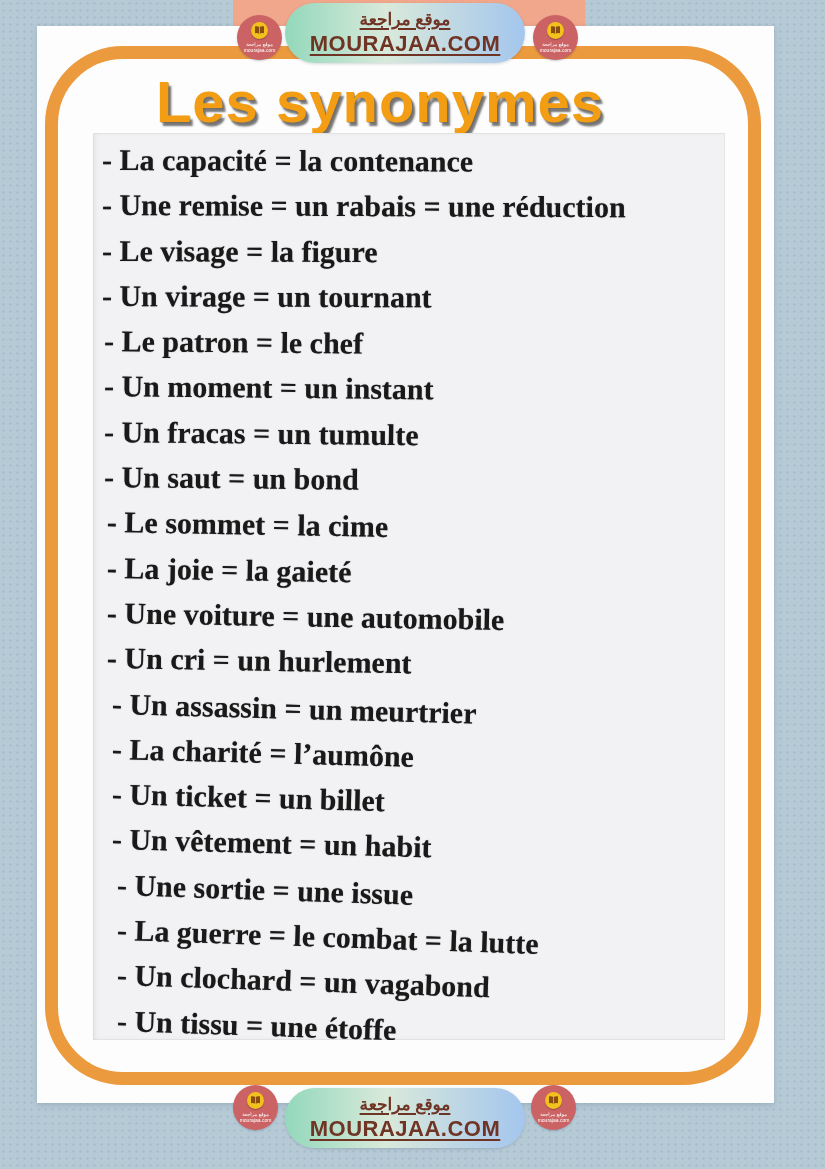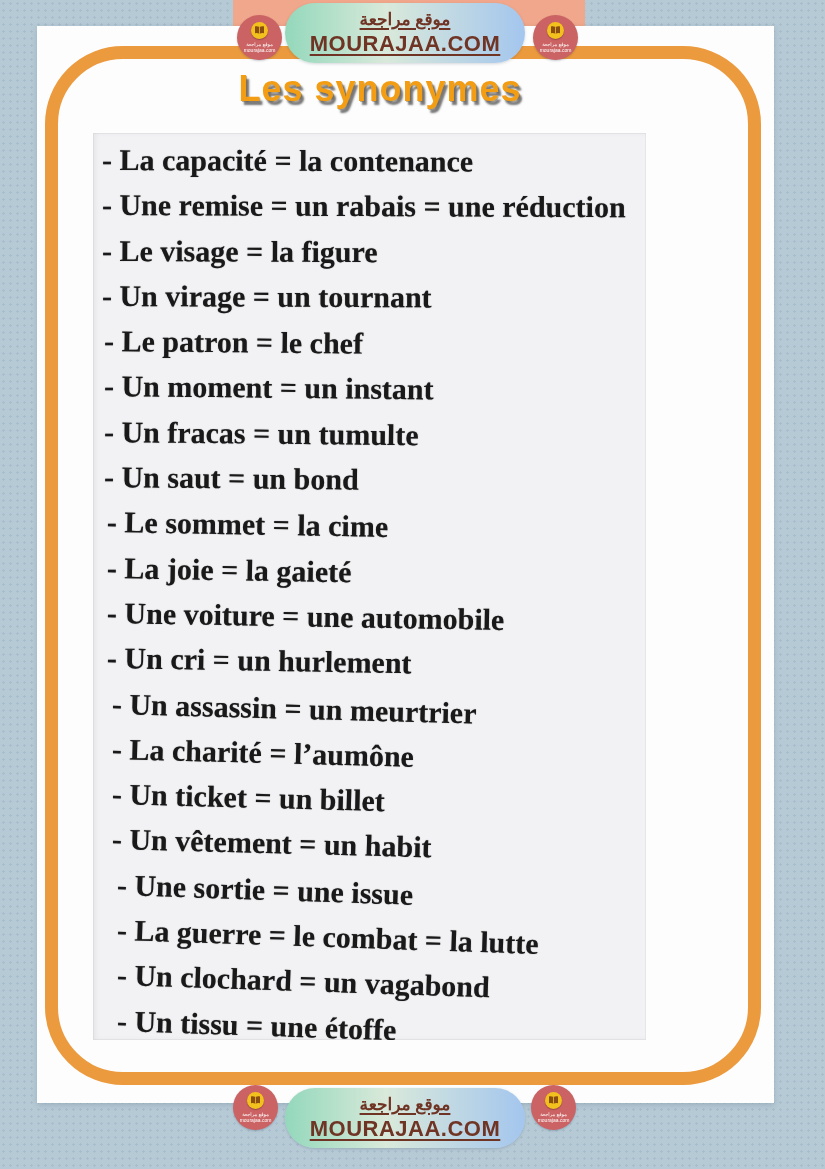--- a/index.html
+++ b/index.html
@@ -38,32 +38,32 @@
     width: 716px; height: 1039px;    
     border: 13px solid #ec9a3e;
     border-radius: 78px;
   }
 
   .title {
     position: absolute;
     left: 0; top: 68px;
     width: 760px;
     text-align: center;
-    font-size: 36px;
+    font-size: 58px;
     font-weight: bold;
     letter-spacing: 1px;
     color: #f29d13;
     text-shadow: 3px 4px 2px rgba(95,95,95,0.85), 1px 1px 0 rgba(120,80,10,0.4);
   }
 
   
   .scan {
     position: absolute;
     left: 93px; top: 133px;
-    width: 553px; height: 907px;
+    width: 632px; height: 907px;
     background: #f2f1f3;
     box-shadow: inset 0 0 0 1px rgba(0,0,0,0.045), inset 3px 0 5px rgba(0,0,0,0.05);
     padding: 4px 0 0 9px;
     overflow: hidden;
   }
   .syn {
     height: 45.3px;
     display: flex;
     align-items: center;
     font-family: "Liberation Serif", serif;

